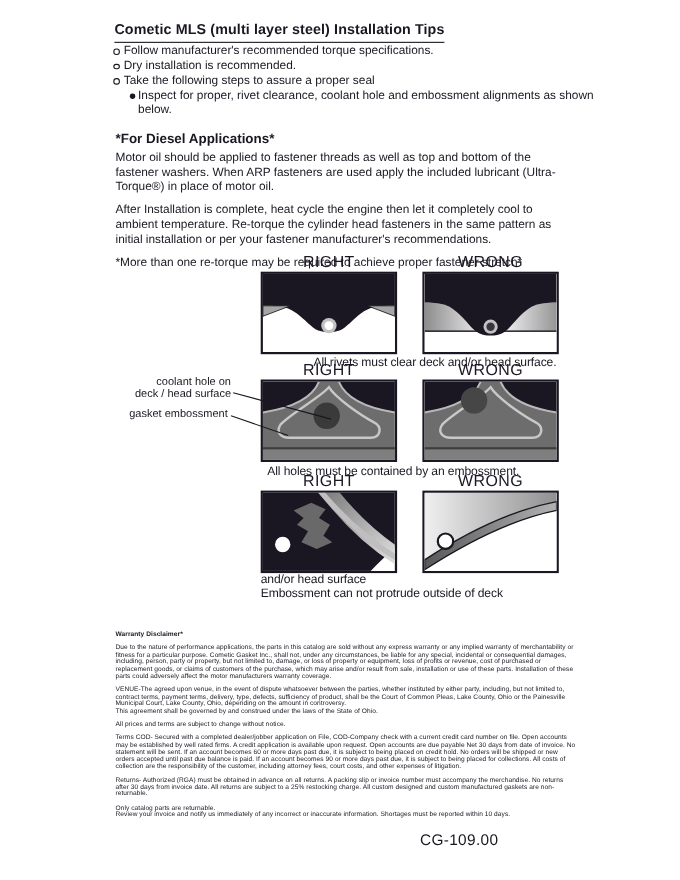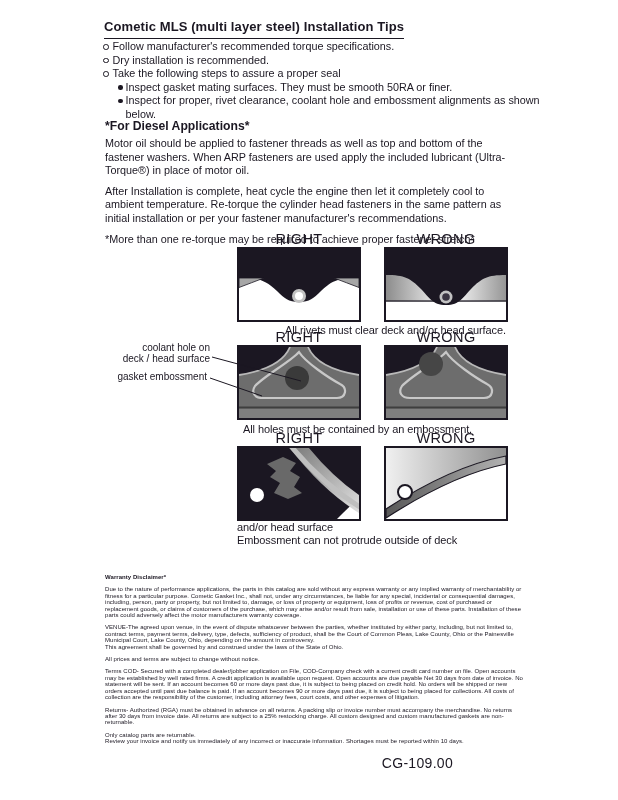--- a/index.html
+++ b/index.html
@@ -64,24 +64,20 @@
     <div class="bullet-row lvl1">
       <span class="marker"></span>
       <span>Dry installation is recommended.</span>
     </div>
 
     <div class="bullet-row lvl1">
       <span class="marker"></span>
       <span>Take the following steps to assure a proper seal</span>
     </div>
 
-    <div class="bullet-row lvl2">
-      <span class="marker"></span>
-      <span>Inspect gasket mating surfaces.  They must be smooth 50RA or finer.</span>
-    </div>
 
     <div class="bullet-row lvl2">
       <span class="marker"></span>
       <span>Inspect for proper, rivet clearance, coolant hole and embossment alignments as shown below.</span>
     </div>
 
 </div>
 
 <div class="abs diesel-heading">*For Diesel Applications*</div>
 <div class="abs diesel-paras">

